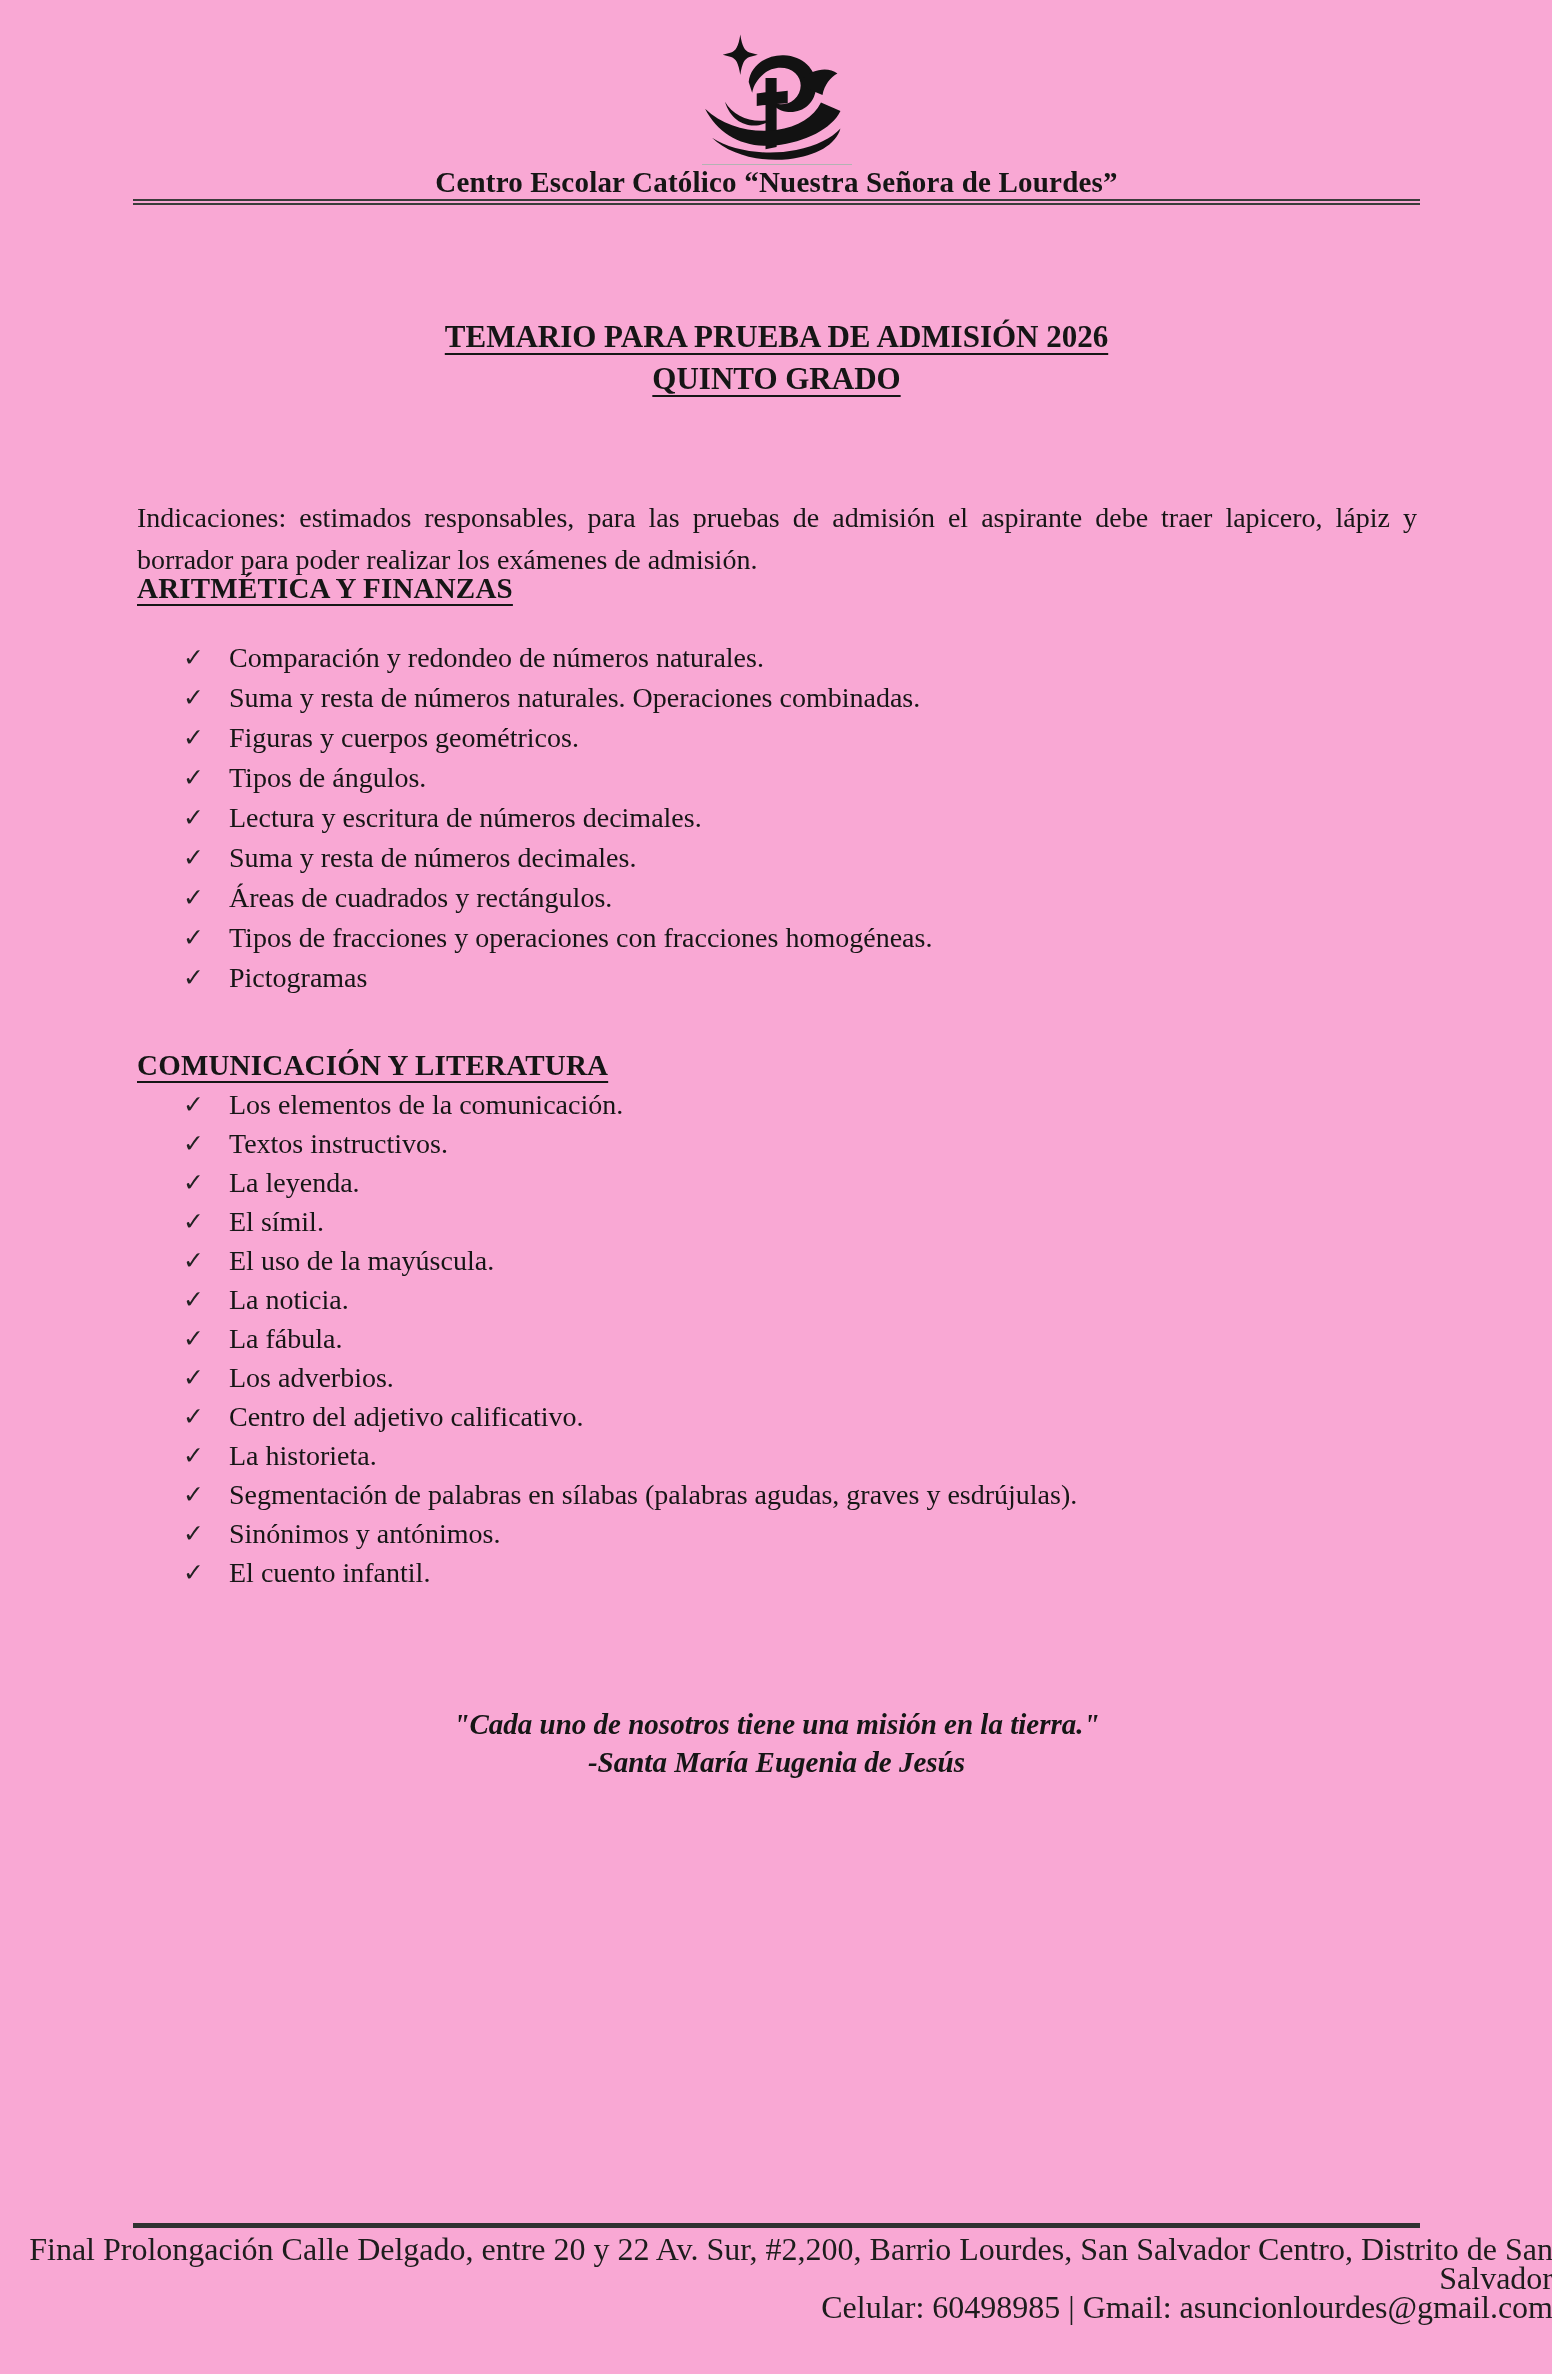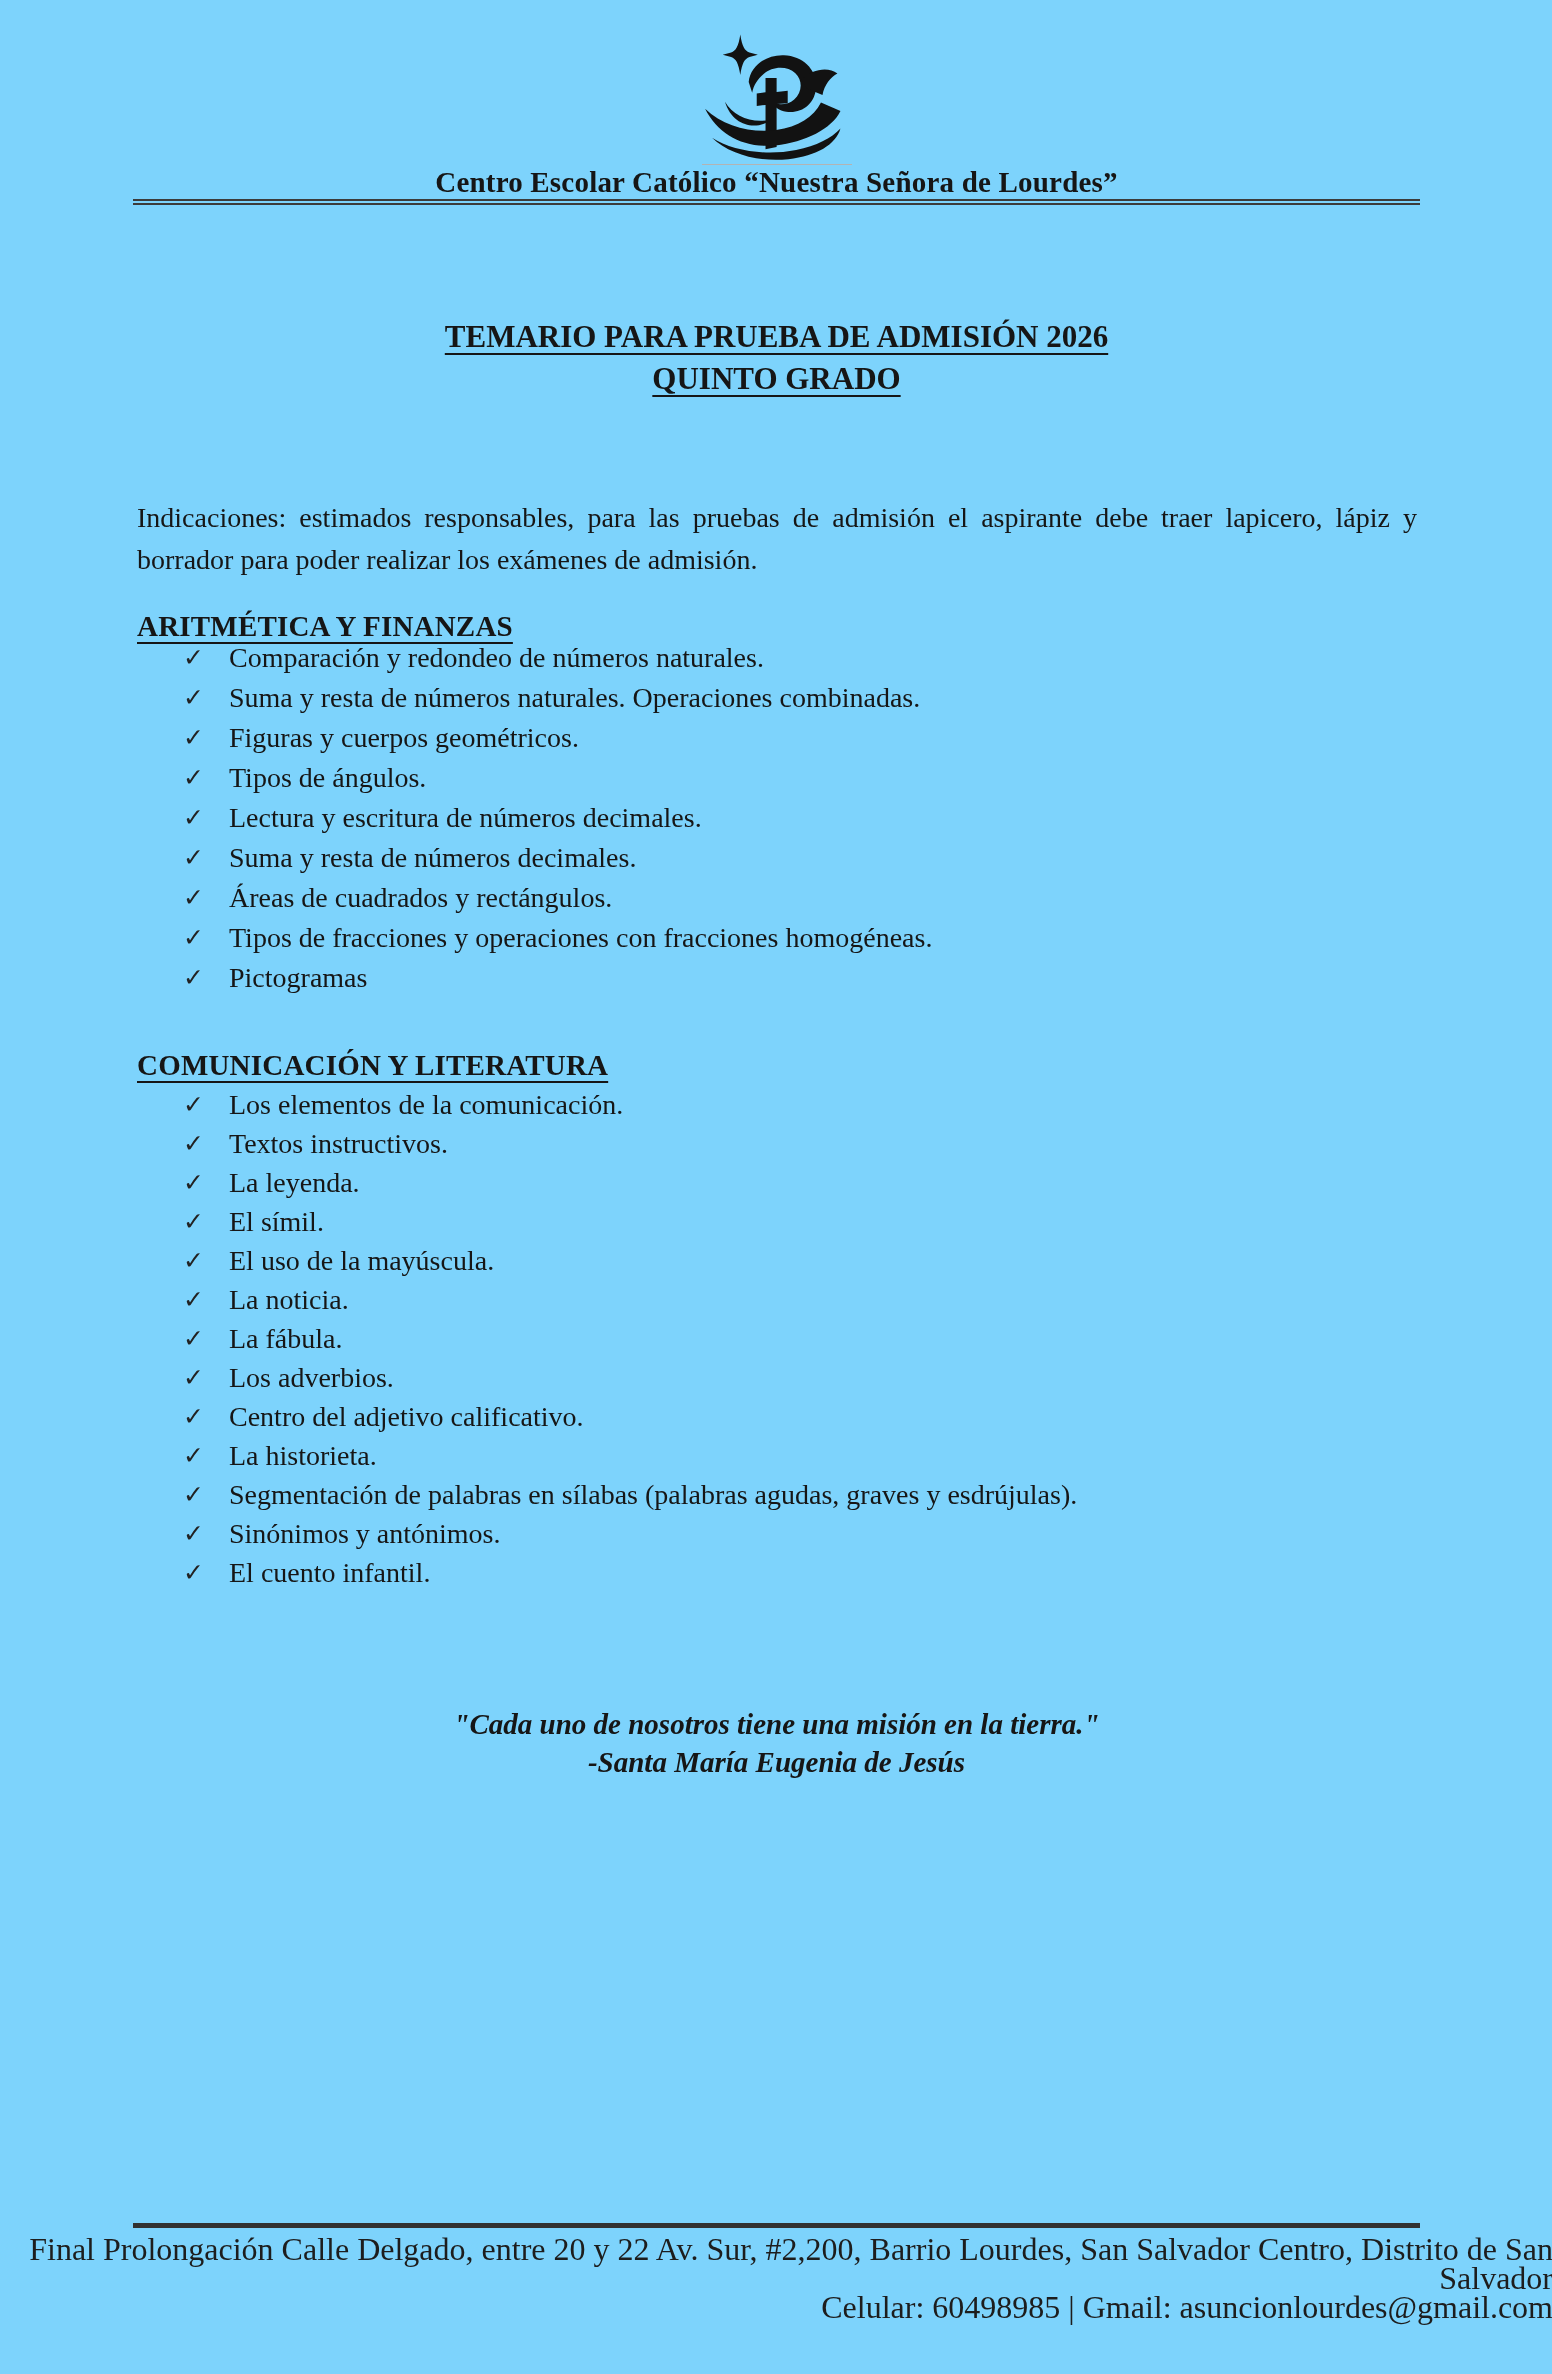--- a/index.html
+++ b/index.html
@@ -4,21 +4,21 @@
 <style>
   html, body {
     margin: 0;
     padding: 0;
     background: #ffffff;
   }
   #page {
     position: relative;
     width: 1553px;
     height: 2375px;
-    background: #7dd3fc;
+    background: #f9a8d4;
     color: #161616;
     font-family: "Liberation Serif", "DejaVu Serif", serif;
     overflow: hidden;
   }
 
   
   .logo-wrap {
     position: absolute;
     top: 33px;
     left: 50%;
@@ -88,21 +88,21 @@
   .section-heading {
     position: absolute;
     left: 137px;
     font-size: 29px;
     font-weight: bold;
     text-decoration: underline;
     text-decoration-thickness: 2.3px;
     text-underline-offset: 5.6px;
     letter-spacing: 0.2px;
   }
-  .s1-heading { top: 610px; }
+  .s1-heading { top: 572px; }
   .s2-heading { top: 1049px; text-align: center; }
 
   ul.check-list {
     position: absolute;
     left: 137px;
     width: 1317px;
     margin: 0;
     padding: 0;
     list-style: none;
     font-size: 28px;

